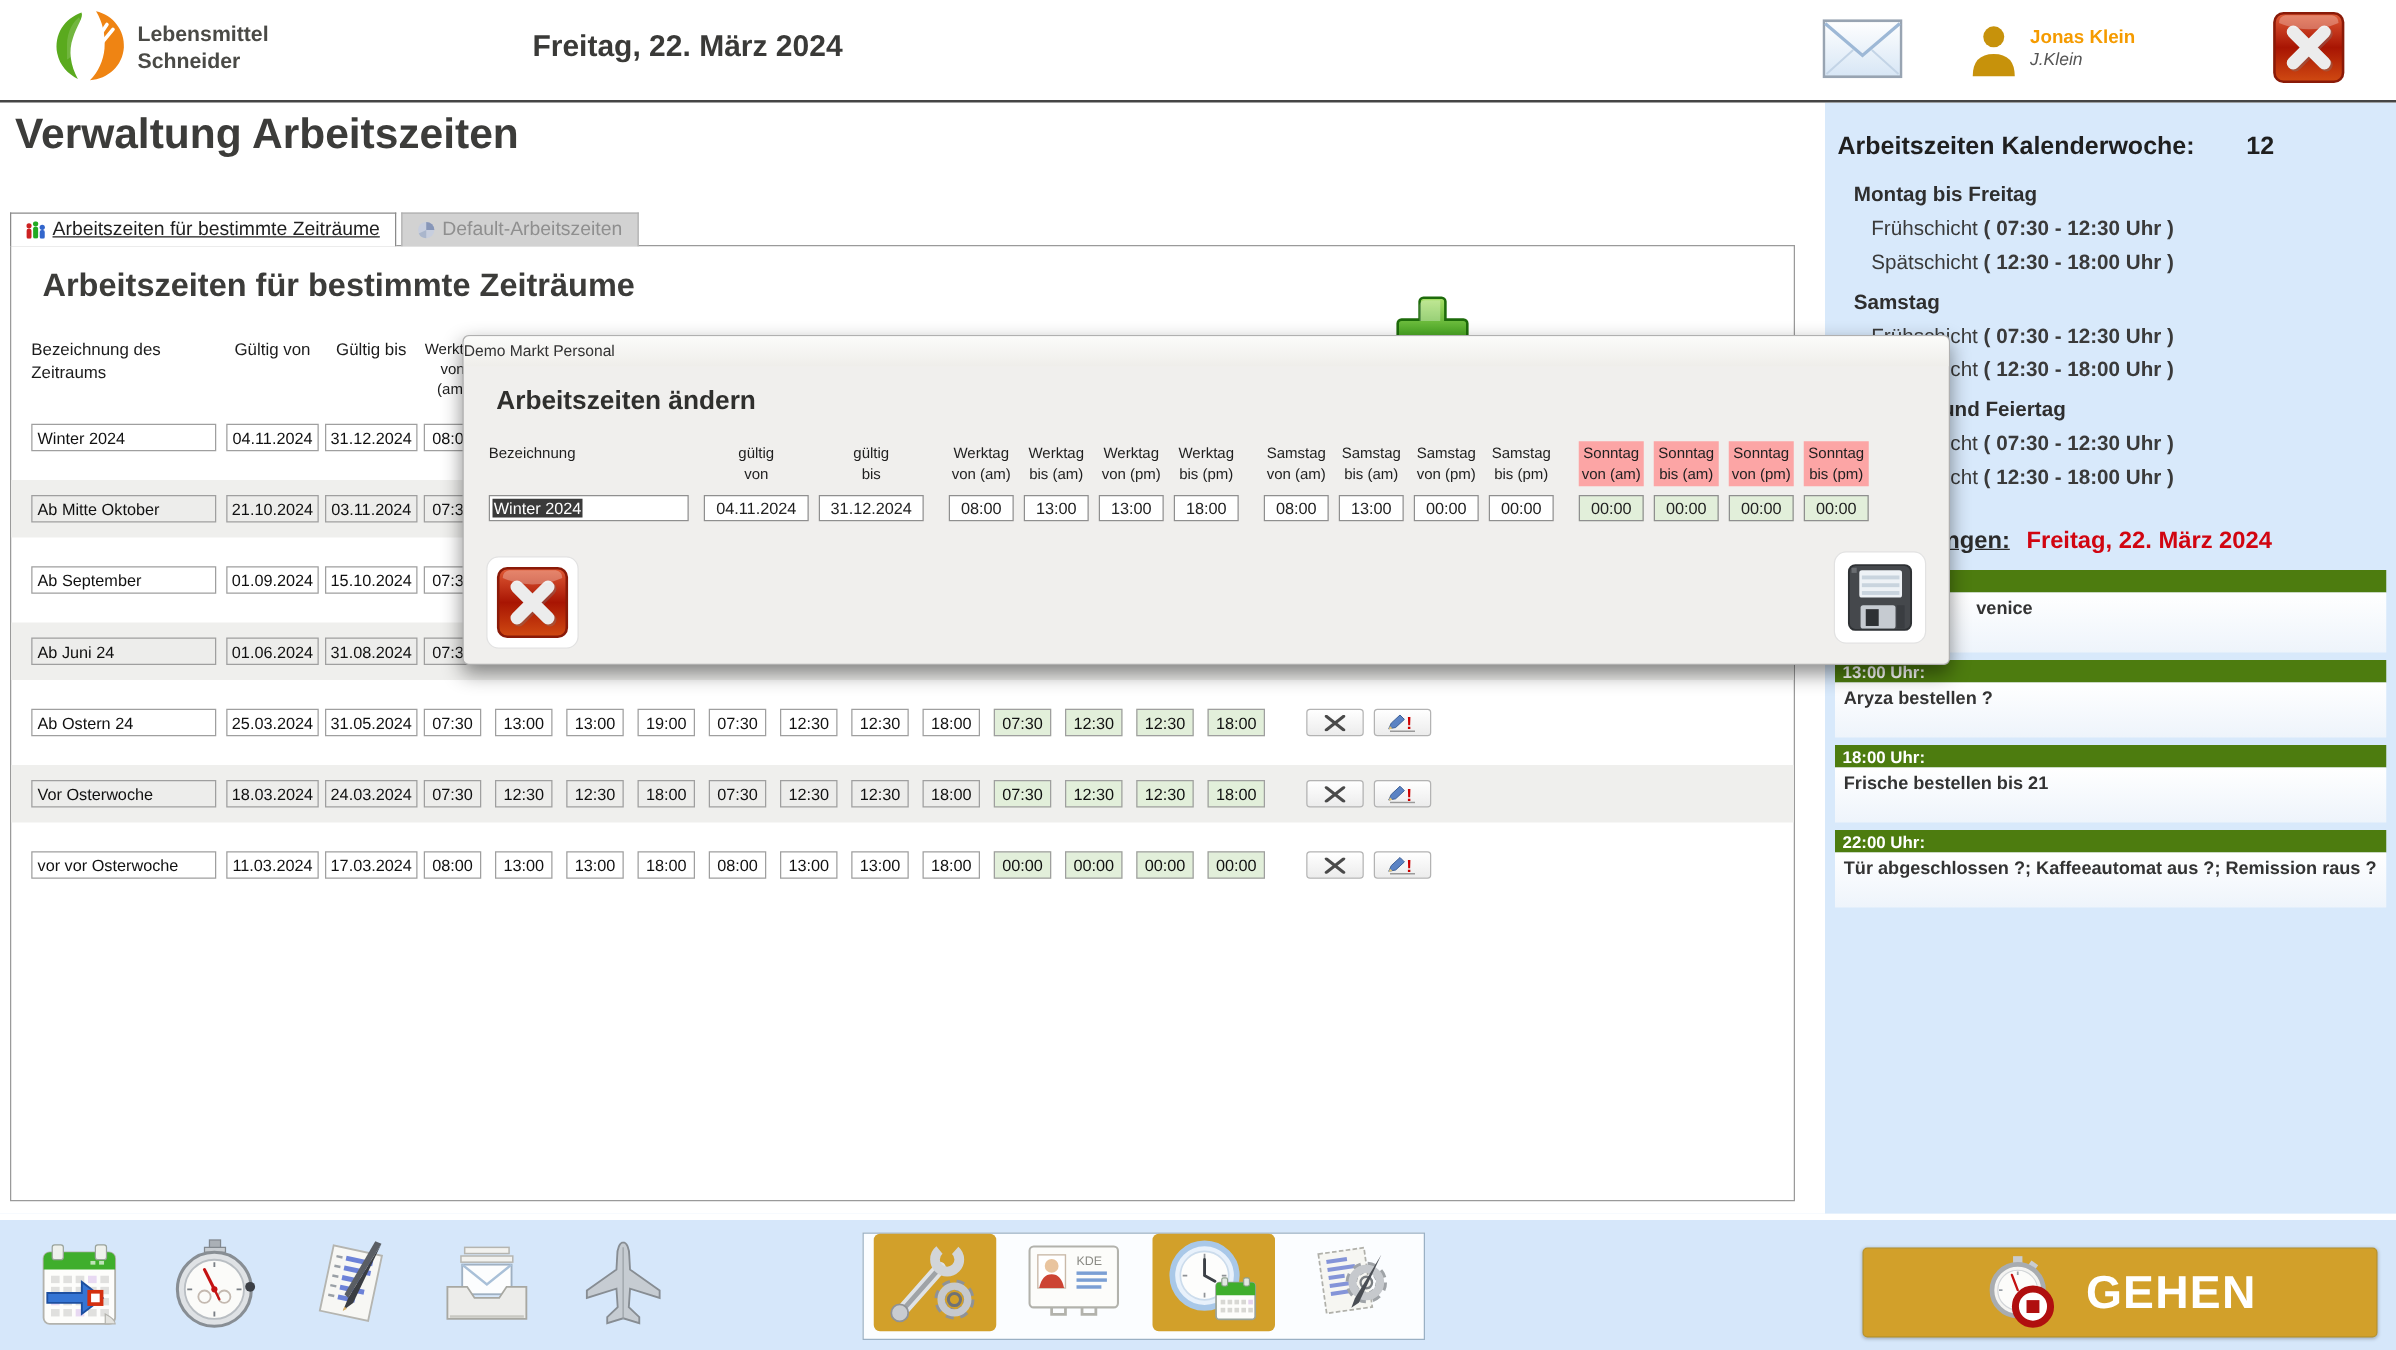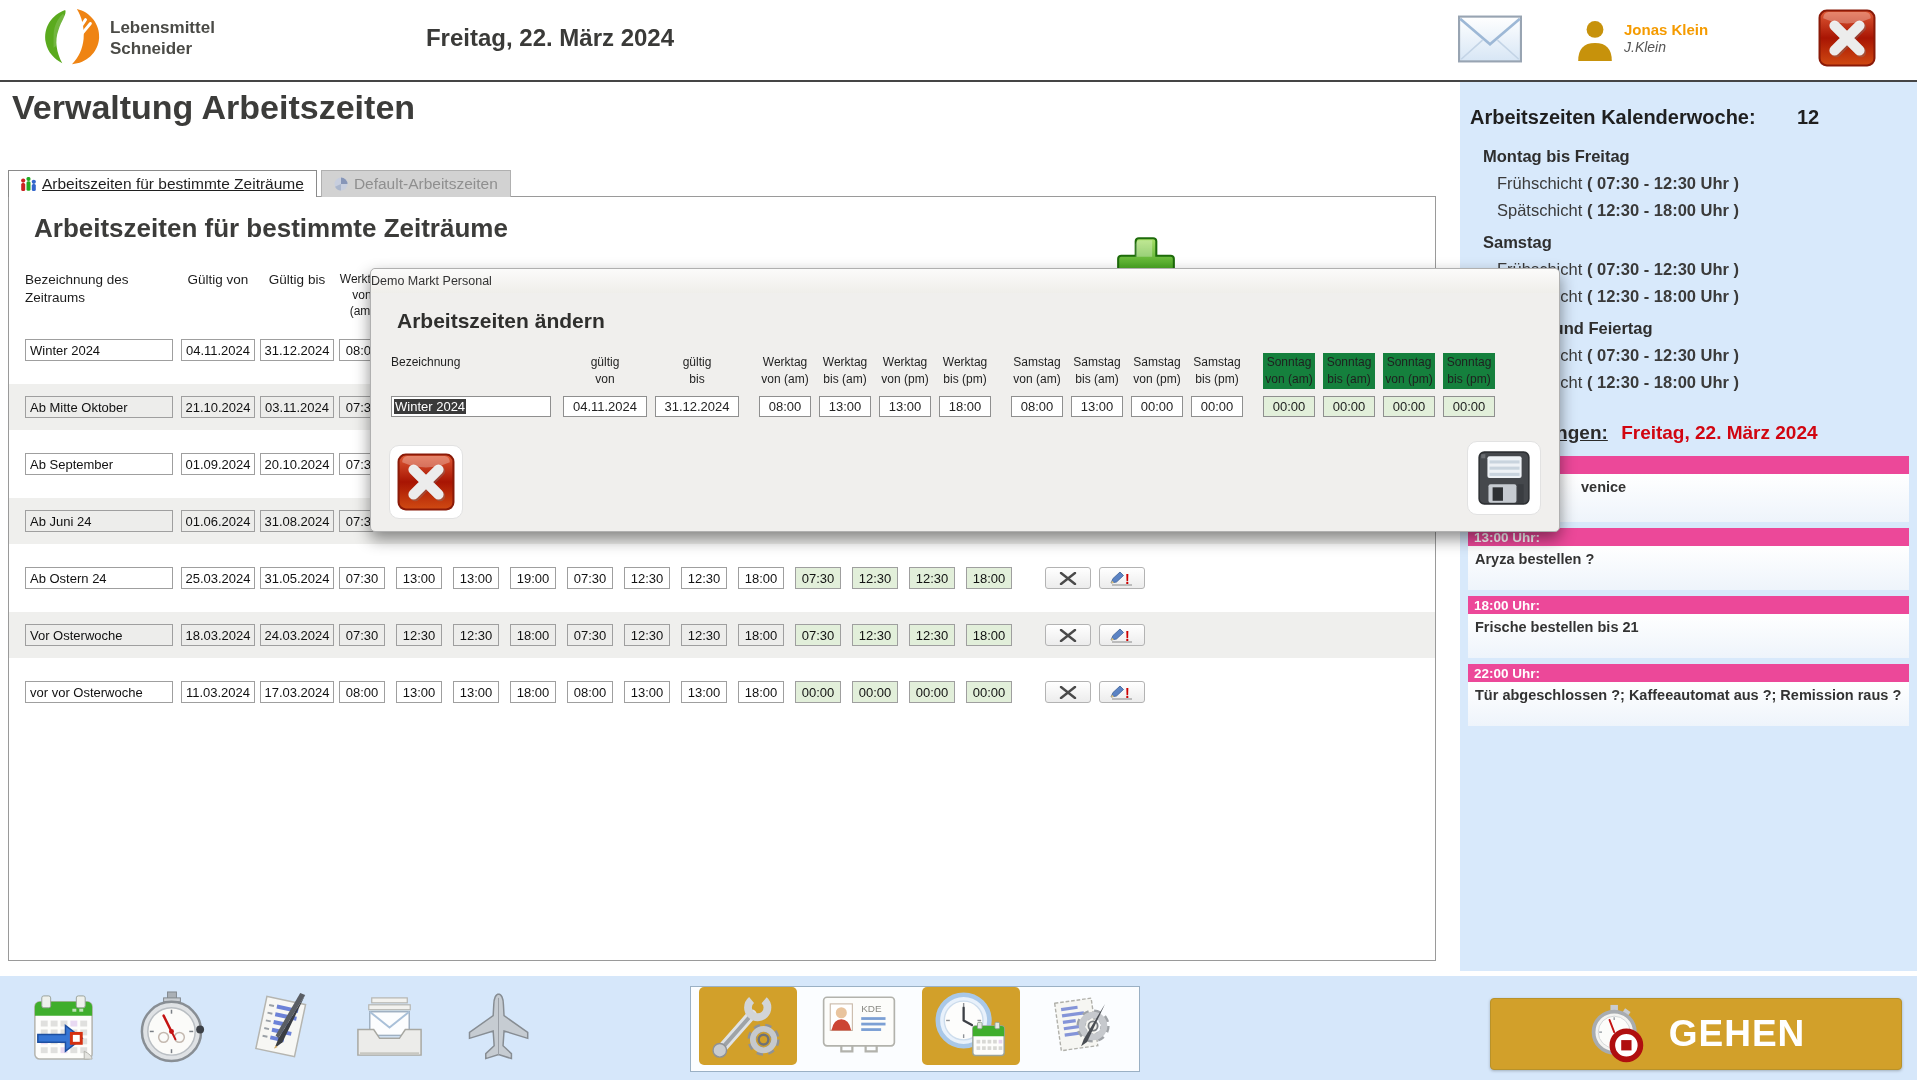--- a/index.html
+++ b/index.html
@@ -48,21 +48,21 @@
   #week-schedule{position:absolute;left:0;top:52px;width:457px}
   .sday{font-size:16.5px;font-weight:bold;color:#2e2e2e;margin:13px 0 0 23px}
   .sshift{font-size:16.5px;color:#3a3a3a;margin:8px 0 0 37px}
   .sshift .stime{font-weight:bold}
   #reminders{position:absolute;left:0;top:340px;width:457px}
   #rem-head{padding-left:18px;font-size:19px;margin-bottom:12px}
   #rem-head .rh1{font-weight:bold;color:#2b2b2b;text-decoration:underline}
   #rem-head .rh2{font-weight:bold;color:#d10510;margin-left:8px}
   #reminder-list{padding:0 8px}
   .rem-item{margin-bottom:6px}
-  .rem-bar{height:18px;background:#ec4899;color:#fff;font-weight:bold;font-size:13.5px;display:flex;align-items:center;padding-left:6px}
+  .rem-bar{height:18px;background:#4d7c0f;color:#fff;font-weight:bold;font-size:13.5px;display:flex;align-items:center;padding-left:6px}
   .rem-body{min-height:44px;background:linear-gradient(#ffffff,#eef4fb);font-weight:bold;font-size:14.5px;color:#333;padding:5px 7px}
   .rem-body.first{padding-left:113px;min-height:48px}
   
   #footer{position:absolute;left:0;top:971px;width:1917px;height:109px;background:#d6e7fa;border-top:5px solid #ffffff}
   #footer-left-icons{position:absolute;left:25px;top:14px;display:flex;gap:34px;align-items:center}
   .ficon{width:75px;height:75px;cursor:pointer}
   #footer-group{position:absolute;left:690px;top:10px;width:450px;height:86px;background:#fbfdff;border:1px solid #9ab0c4;display:flex;align-items:flex-start;justify-content:space-between;padding:0 8px}
   .gtile{width:98px;height:78px;border-radius:5px;display:flex;align-items:center;justify-content:center;cursor:pointer}
   .gtile.gold{background:#d2a02a}
   .gicon{width:84px;height:70px}
@@ -74,21 +74,21 @@
   #dlg-titlebar{height:24px;background:linear-gradient(#fbfbfa,#efeeea);border-radius:5px 5px 0 0;display:flex;align-items:center;padding-left:0;font-size:12.5px;color:#333}
   #dlg-title{position:absolute;left:26px;top:40px;font-size:21px;font-weight:bold;color:#2f2f2d}
   #dialog-fields{position:absolute;left:20px;top:84px;display:flex;align-items:flex-start}
   .fgroup{margin-right:8px}
   .fgroup.name{width:160px;margin-right:12px}
   .fgroup.date{width:84px}
   .fgroup.time{width:52px}
   .fgroup.gap{margin-left:12px}
   .flabel{min-height:36px;font-size:12px;line-height:17px;text-align:center;white-space:pre-line;color:#1f1f1f;padding-top:1px}
   .fgroup.name .flabel{text-align:left}
-  .fgroup.green .flabel{background:#15803d}
+  .fgroup.green .flabel{background:#fca5a5}
   .finput{margin-top:7px;height:21px;border:1px solid #8f8f8f;background:#fff;font-size:13px;display:flex;align-items:center;justify-content:center}
   .fgroup.name .finput{justify-content:flex-start;padding-left:2px}
   .fgroup.green .finput{background:#e2efda}
   .seltext{background:#3a3a3a;color:#fff;padding:0 1px}
   .dlgbtn{position:absolute;width:74px;height:74px;background:#fff;border:1px solid #e2e2e2;border-radius:10px;display:flex;align-items:center;justify-content:center;cursor:pointer}
   #dlg-cancel{left:18px;top:176px}
   #dlg-save{left:1096px;top:172px}
   .dlgbtn .inner{width:58px;height:58px}
 </style>
 </head>
@@ -270,21 +270,21 @@
     <path d="M2 12 L4 7.5 L11 1 L14.5 4.5 L7.5 11 Z" fill="#5b83c4" stroke="#3c5f96" stroke-width="0.8"></path>
     <path d="M2 12.5 L5 11.7 L2.9 9.7 Z" fill="#e8c87a"></path>
     <text x="16" y="12.5" font-family="Liberation Sans, sans-serif" font-size="14" font-weight="bold" fill="#cc0000">!</text>
     <path d="M3 14 H23" stroke="#9a9a9a" stroke-width="1.2"></path>
           </svg>
         </div>
       </div>
       <div class="trow">
         <div class="cell ncell">Ab September</div>
         <div class="cell dcell">01.09.2024</div>
-        <div class="cell dcell">20.10.2024</div>
+        <div class="cell dcell">15.10.2024</div>
         <div class="cell tcell">07:30</div>
         <div class="cell tcell"></div>
         <div class="cell tcell"></div>
         <div class="cell tcell"></div>
         <div class="cell tcell"></div>
         <div class="cell tcell"></div>
         <div class="cell tcell"></div>
         <div class="cell tcell"></div>
         <div class="cell tcell green"></div>
         <div class="cell tcell green"></div>

